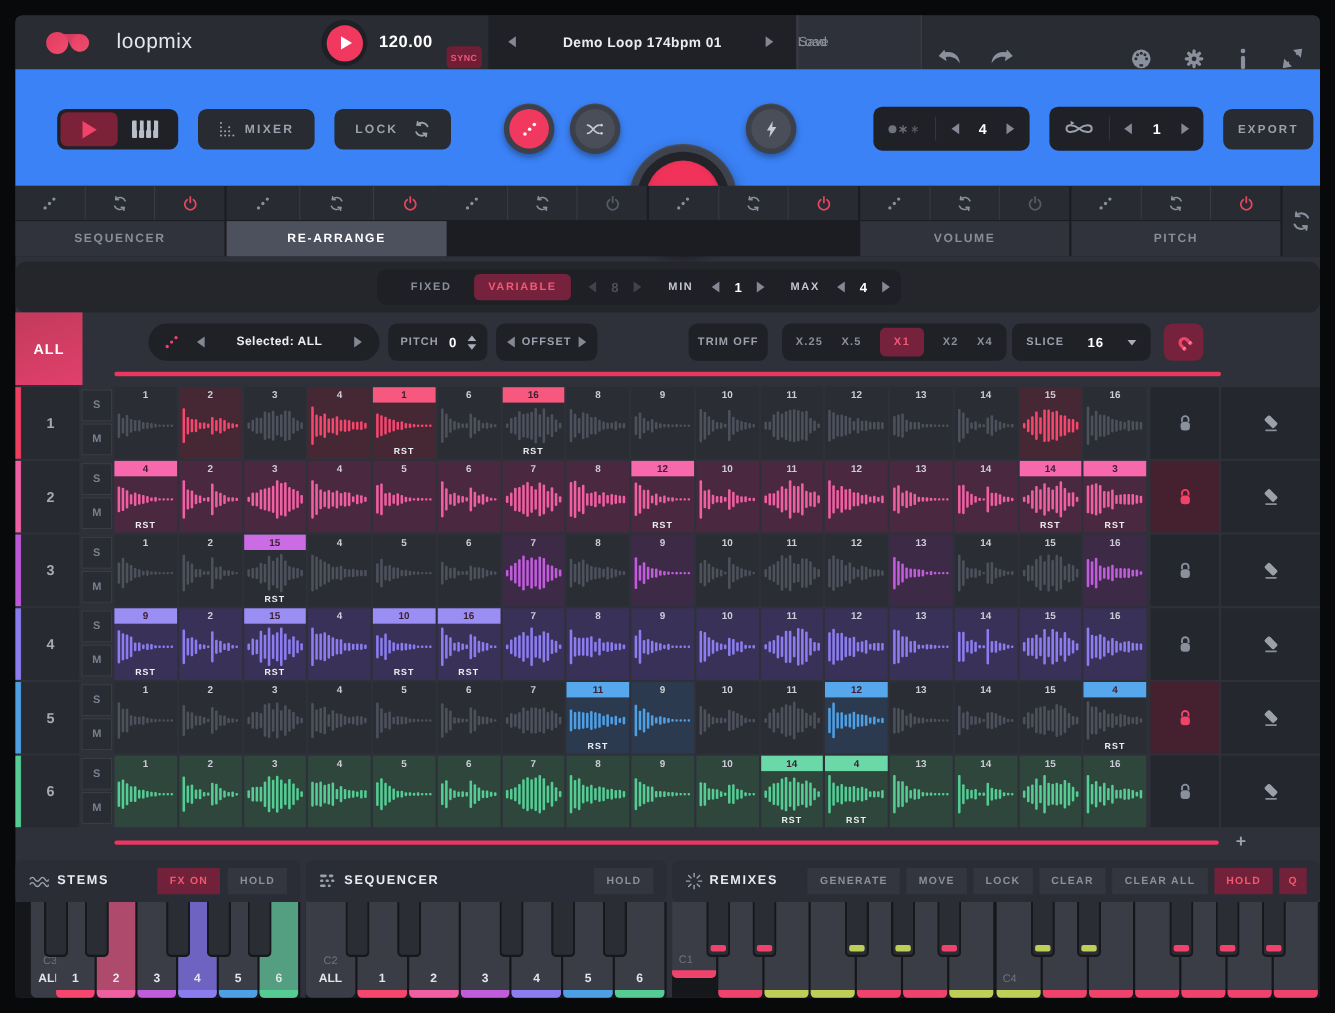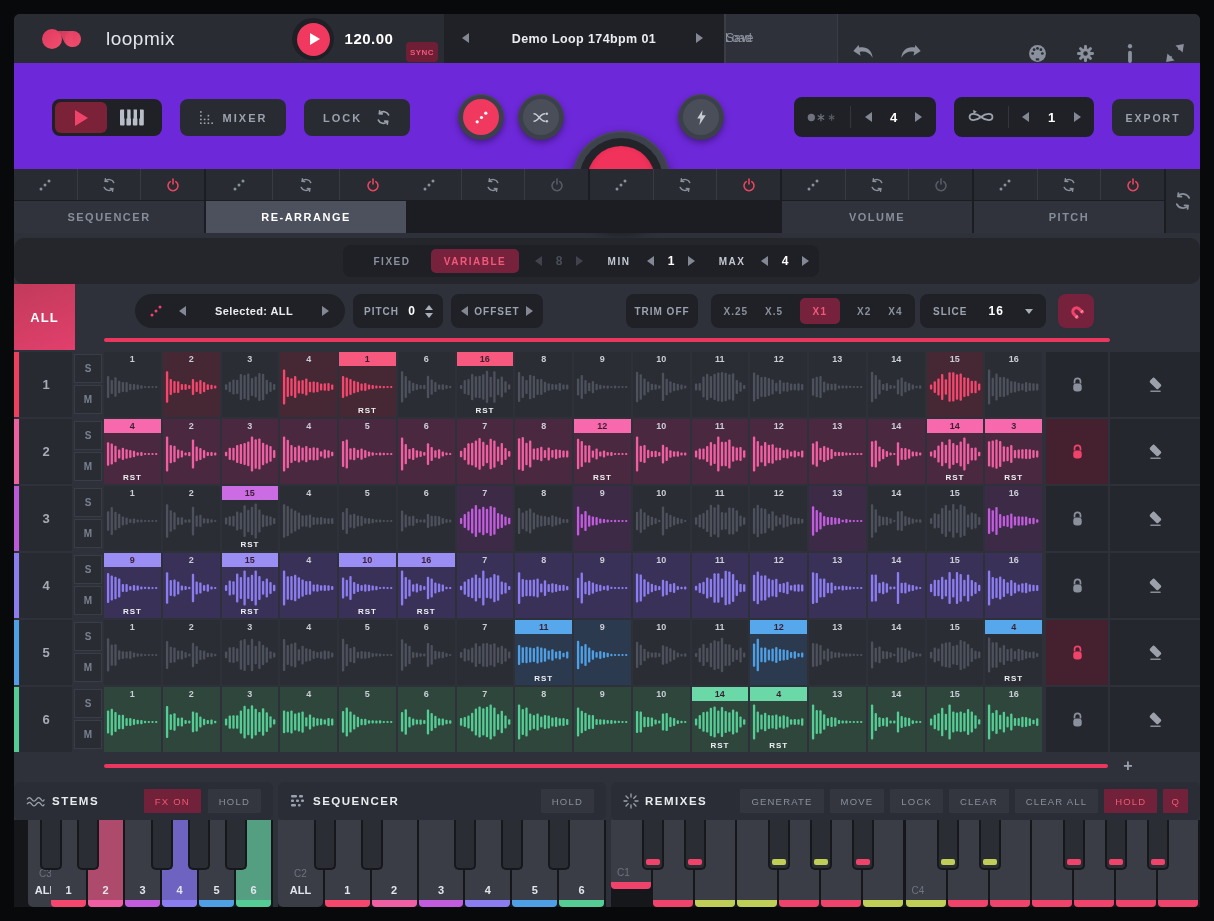--- a/index.html
+++ b/index.html
@@ -23,21 +23,21 @@
   .logo-text{color:#E4E6EB;font-size:19px;letter-spacing:.5px;}
   .bpm{color:#FFF;font-weight:bold;font-size:15px;letter-spacing:.5px;}
   .sync{background:#6E1F35;color:#F2587A;font-size:8px;font-weight:bold;letter-spacing:.5px;border-radius:4px;}
   .preset{background:#1F2127;}
   .preset-title{color:#EAECEF;font-weight:bold;font-size:12.5px;letter-spacing:.4px;}
   .loadsave{background:#2E313A;border-left:1px solid #3A3D45;border-right:1px solid #3A3D45;}
   .loadsave .cell{flex:1;text-align:center;color:#8A909C;font-size:12px;}
   .loadsave .cell + .cell{border-left:1px solid #3A3D45;}
 
   
-  .toolbar{left:0;top:49px;width:1186px;height:106px;background:#6d28d9;}
+  .toolbar{left:0;top:49px;width:1186px;height:106px;background:#3b82f6;}
   .pill{background:#1F2127;border-radius:8px;}
   .btn{background:#282B32;border-radius:8px;color:#9CA2AD;font-size:11px;font-weight:bold;letter-spacing:2px;}
   .toggle-on{background:#7B2138;border-radius:6px;}
   .tri-play{border-top:8px solid transparent;border-bottom:8px solid transparent;border-left:13px solid #F0436C;}
   .knob{border-radius:50%;background:#3C404A;box-shadow:0 3px 6px rgba(0,0,0,.35), inset 0 1px 1px rgba(255,255,255,.07);}
   .knob .face{border-radius:50%;}
   .stepval{color:#FFF;font-weight:bold;font-size:13px;text-align:center;}
 
   
   .tab{position:absolute;top:0;height:64px;}
@@ -73,21 +73,21 @@
   .cell .wav{position:absolute;left:2px;right:2px;top:16px;height:38px;}
   .cell .rst{position:absolute;left:0;right:0;bottom:2px;text-align:center;font-size:8px;font-weight:bold;
              letter-spacing:1px;color:#EEF0F4;}
   .rownum{background:#282A31;color:#A7ABB5;font-size:13px;font-weight:bold;}
   .sm{background:#2A2C33;border:1px solid #3A3D45;color:#798090;font-size:10px;font-weight:bold;box-sizing:border-box;}
 
   
   .phead{background:#2A2D35;border-radius:6px;display:flex;align-items:center;padding:0 12px;gap:7px;box-sizing:border-box;}
   .ptitle{color:#E9EBEF;font-size:11.5px;font-weight:bold;letter-spacing:1.5px;margin-right:4px;}
   .pchip{height:24px;padding:0 11px;border-radius:1px;background:#33363E;color:#8A909C;
-         font-size:9.5px;font-weight:normal;letter-spacing:1.2px;display:flex;align-items:center;}
+         font-size:9.5px;font-weight:bold;letter-spacing:1.2px;display:flex;align-items:center;}
   .pchip.red{background:#72213A;color:#F2586F;}
   .kbd-bg{background:#16171B;}
   .wkey{position:absolute;top:0;background:#3A3D46;border-radius:0 0 5px 5px;}
   .wkey .strip{position:absolute;left:0;right:0;bottom:0;height:7px;border-radius:0 0 4px 4px;}
   .wkey .klabel{position:absolute;left:0;right:0;bottom:11px;text-align:center;color:#E2E5EA;font-size:11px;font-weight:bold;}
   .wkey .oct{position:absolute;left:0;right:0;bottom:28px;text-align:center;color:#6E7380;font-size:10px;}
   .wkey .octl{position:absolute;left:6px;bottom:11px;color:#6E7380;font-size:10px;}
   .bkey{position:absolute;top:0;height:50px;width:22px;background:#2B2D35;border:2px solid #17181C;border-top:0;
         border-radius:0 0 5px 5px;box-sizing:border-box;z-index:2;}
   .bkey .tip{position:absolute;left:2px;right:2px;bottom:3px;height:6px;border-radius:2px;}

